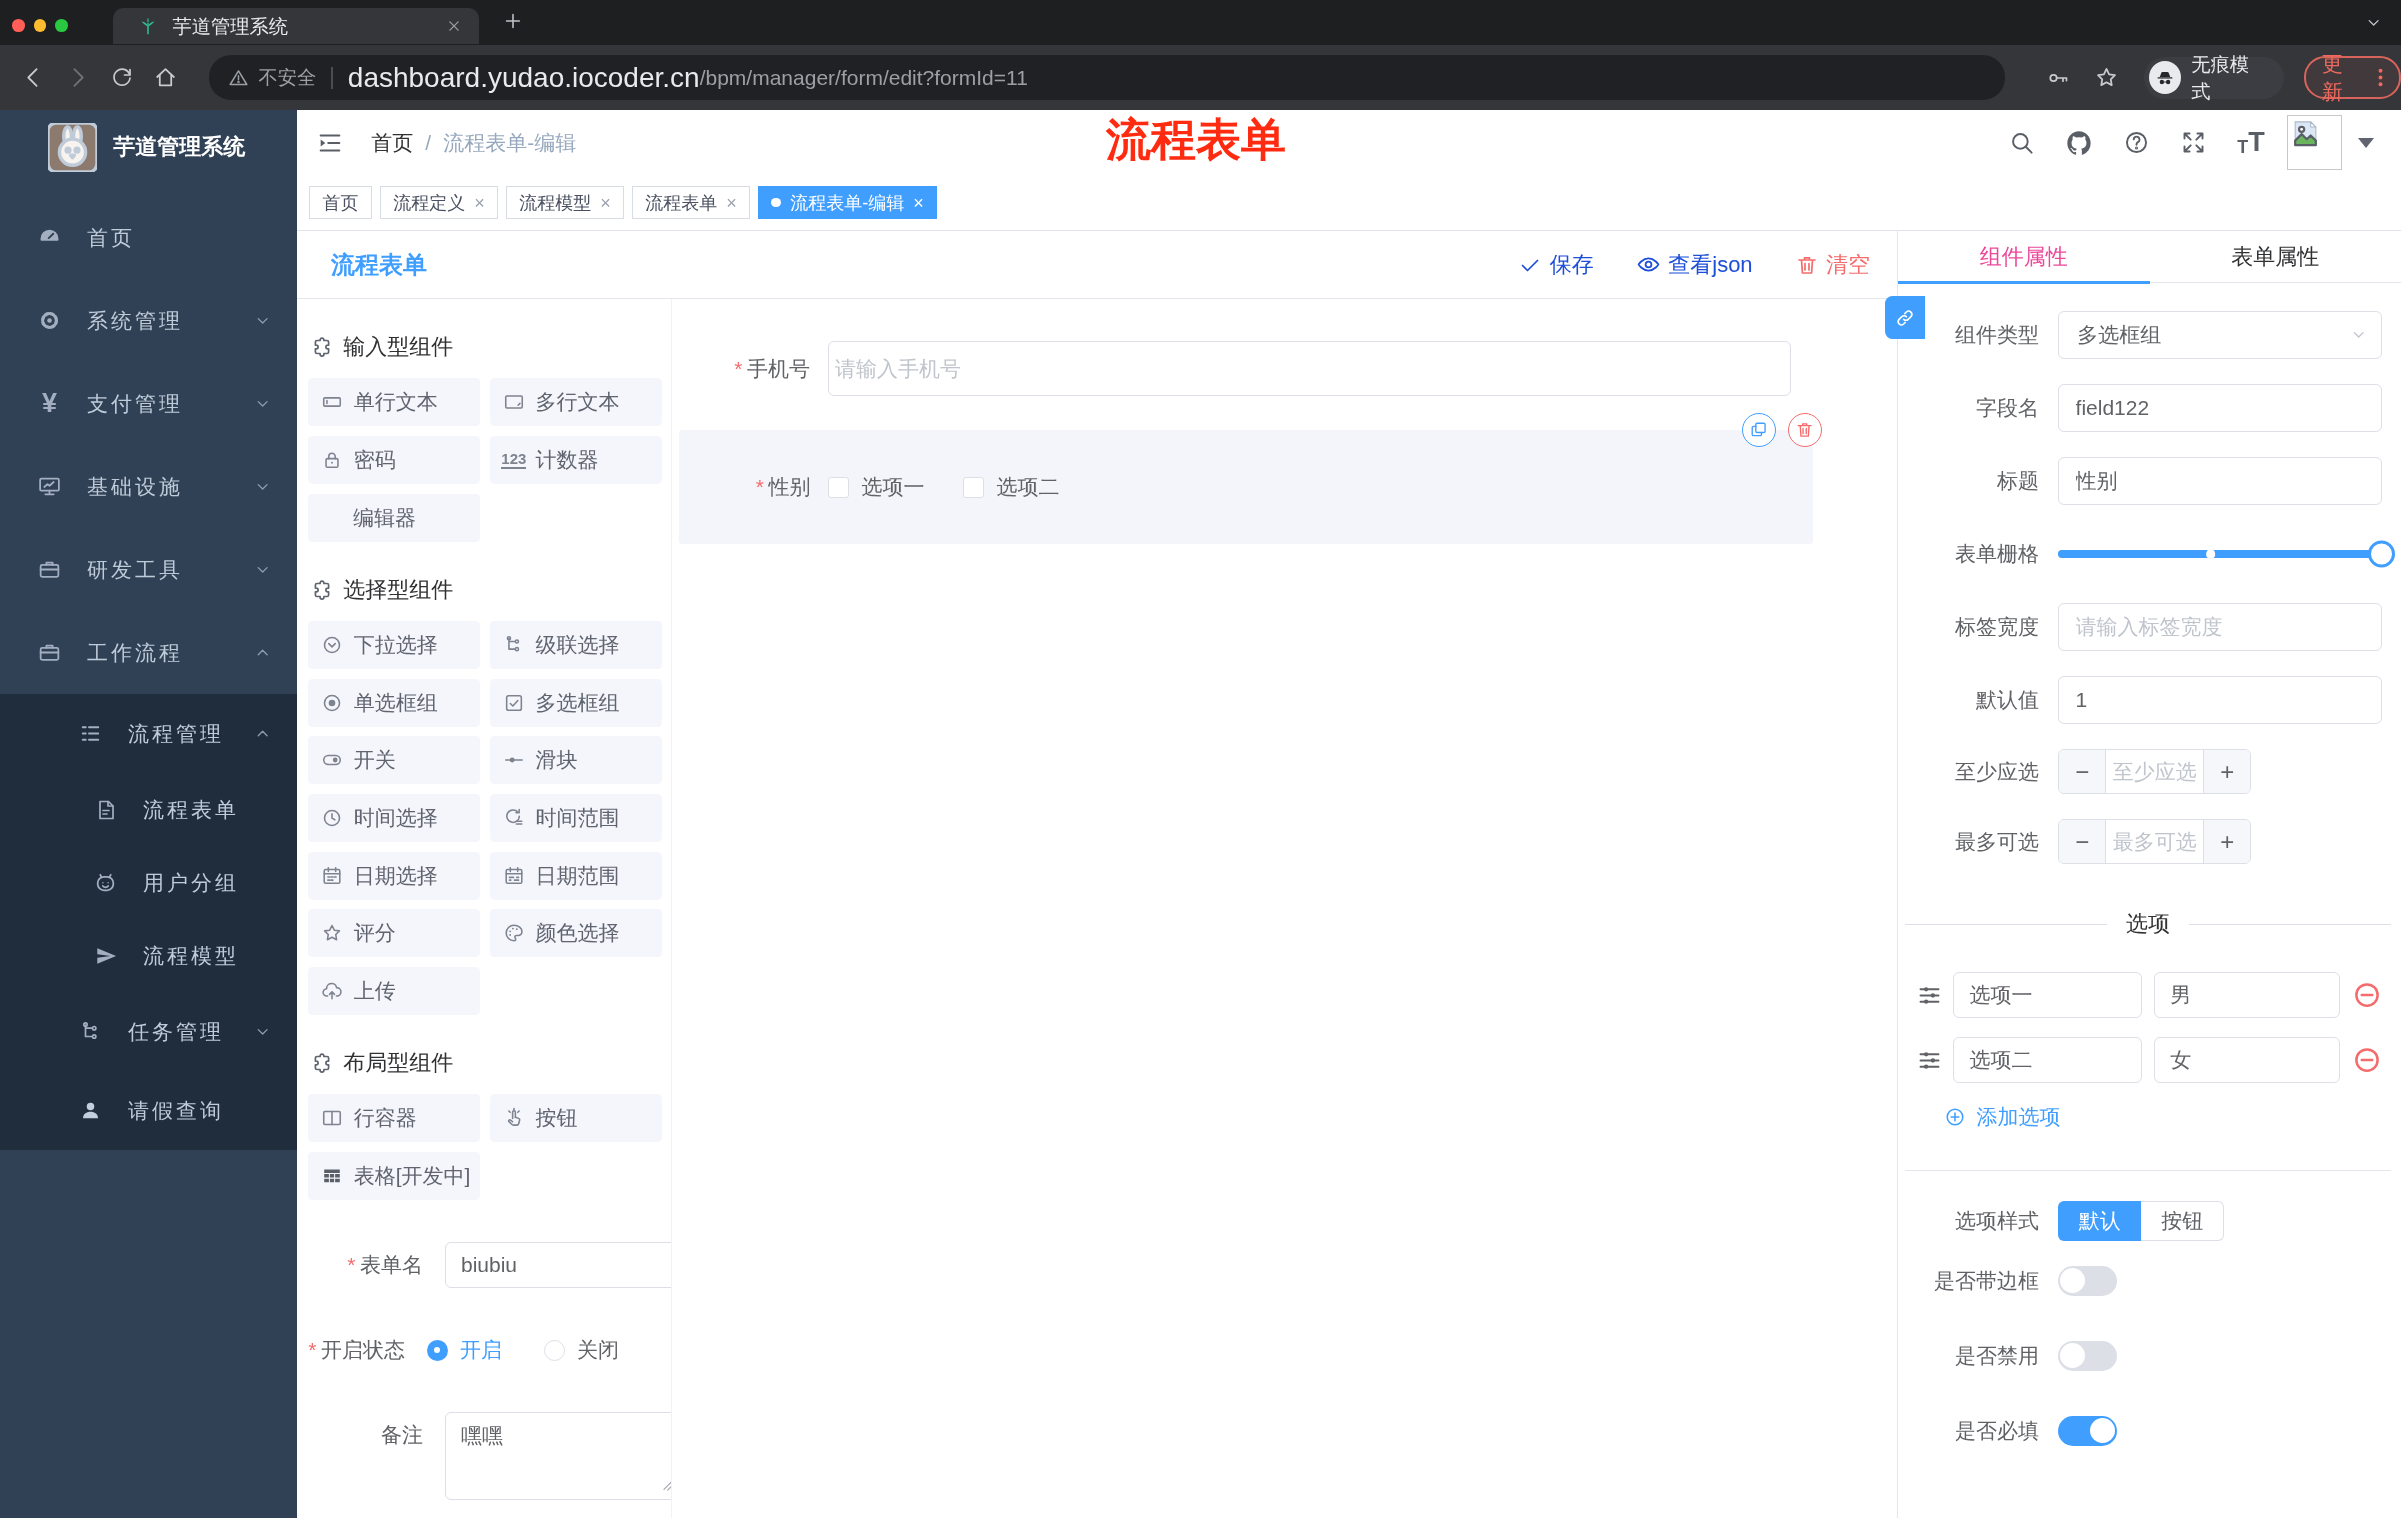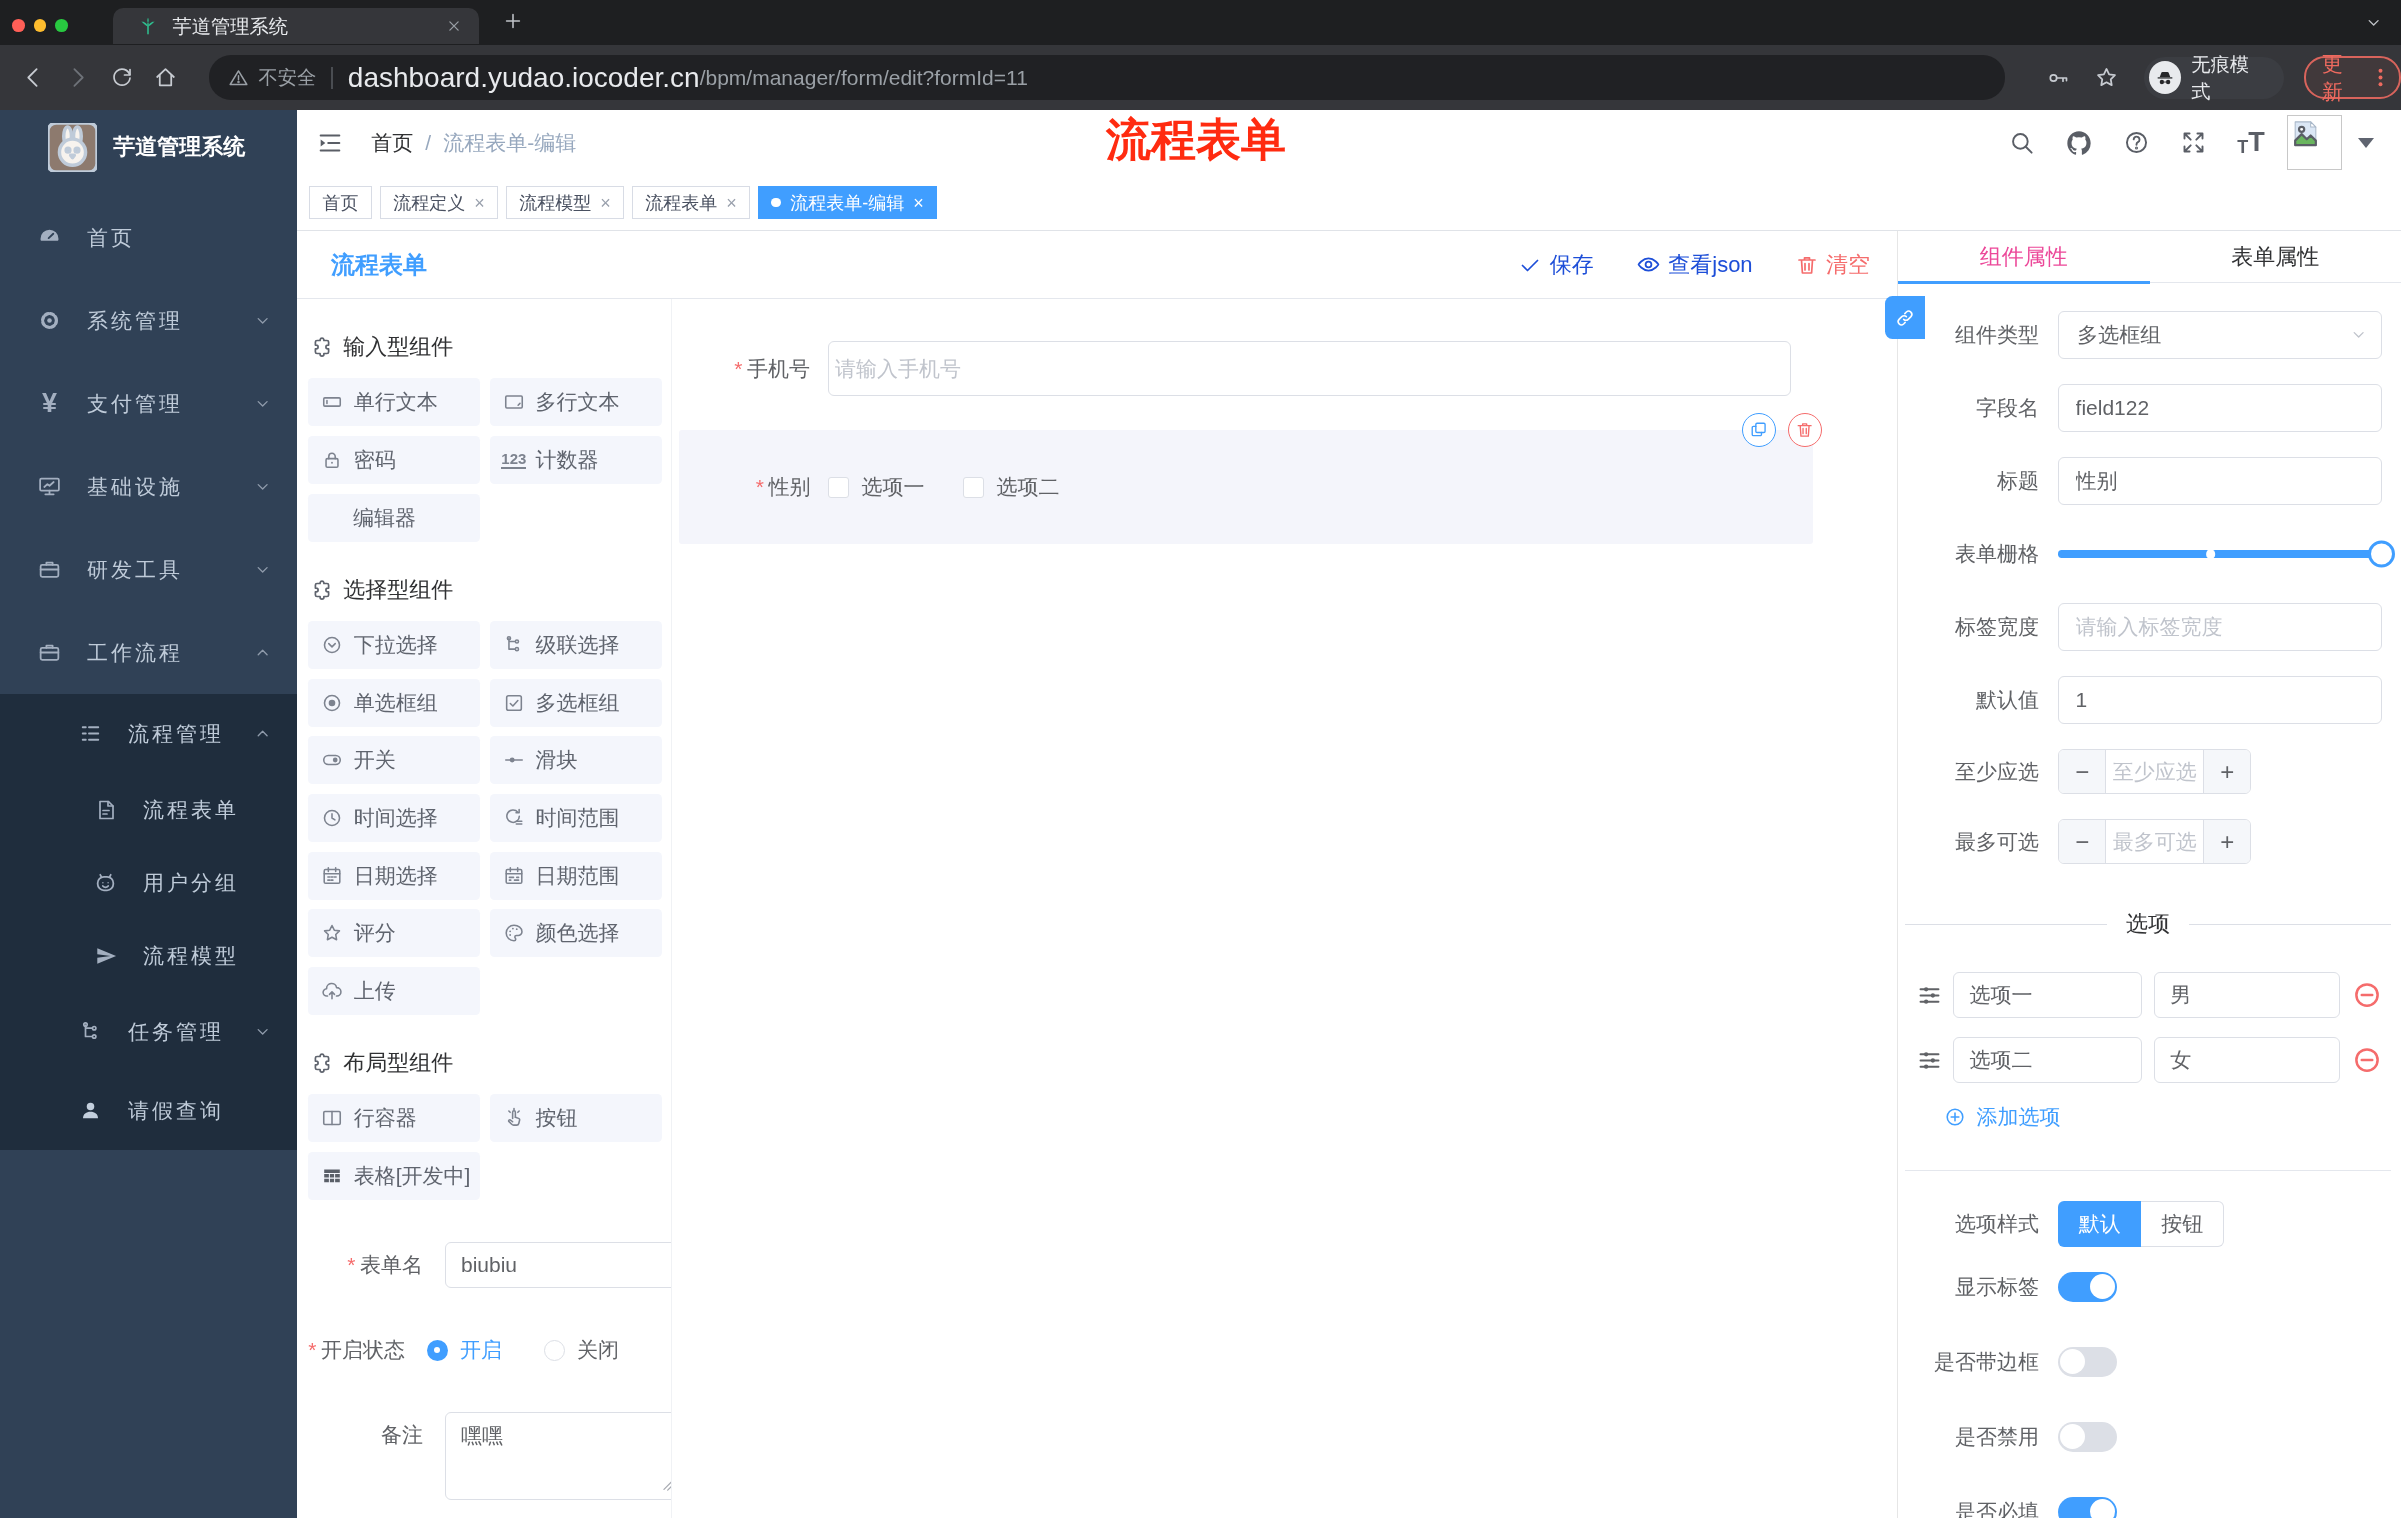--- a/index.html
+++ b/index.html
@@ -173,21 +173,21 @@
   .orow{display:flex;align-items:center;gap:10.4px;margin:0 0 19.3px 18px}
   .drag{color:#606266;display:flex;cursor:grab}
   .oinput{height:46px;border:0.7px solid #dcdfe6;border-radius:6px;padding:0 15px;font-size:21px;color:#606266;
     box-sizing:border-box;outline:none;font-family:inherit}
   .oi1{width:189px}.oi2{width:186px;margin-left:1.5px}
   .ominus{color:#f56c6c;display:flex;margin-left:1.5px;cursor:pointer}
   .addopt{display:flex;align-items:center;gap:10.4px;color:#409eff;font-size:21px;margin:10.4px 0 0 46px;cursor:pointer}
   .phr{height:0.7px;background:#e4e7ed;margin:39px 10.4px 0 7.4px}
   .prow.segrow{margin-top:31px}
   .seg{display:flex}
-  .seg .sg{width:83px;height:46px;display:flex;align-items:center;justify-content:center;font-size:21px;
+  .seg .sg{width:83px;height:40px;display:flex;align-items:center;justify-content:center;font-size:21px;
     box-sizing:border-box;cursor:pointer}
   .sg.on{background:#409eff;color:#fff;border-radius:6px 0 0 6px}
   .sg.off{background:#fff;color:#606266;border:0.7px solid #dcdfe6;border-left:none;border-radius:0 6px 6px 0}
   .trow{display:flex;align-items:center;margin-bottom:45px}
   .toggle{width:59px;height:30px;border-radius:15px;position:relative;cursor:pointer}
   .toggle.on{background:#409eff}
   .toggle.off{background:#dcdfe6}
   .knob{position:absolute;top:2.2px;width:25px;height:25px;border-radius:50%;background:#fff}
   .toggle.on .knob{right:2.2px}
   .toggle.off .knob{left:2.2px}
@@ -1159,26 +1159,20 @@
 
             <div class="prow segrow">
               <span class="plabel">选项样式</span>
               <div class="seg">
                 <span class="sg on">默认</span>
                 <span class="sg off">按钮</span>
               </div>
             </div>
 
             <div class="trow">
-              <span class="plabel">显示标签</span>
-              <span class="toggle on">
-                  <span class="knob"></span>
-                </span>
-            </div>
-            <div class="trow">
               <span class="plabel">是否带边框</span>
               <span class="toggle off">
                   <span class="knob"></span>
                 </span>
             </div>
             <div class="trow">
               <span class="plabel">是否禁用</span>
               <span class="toggle off">
                   <span class="knob"></span>
                 </span>

